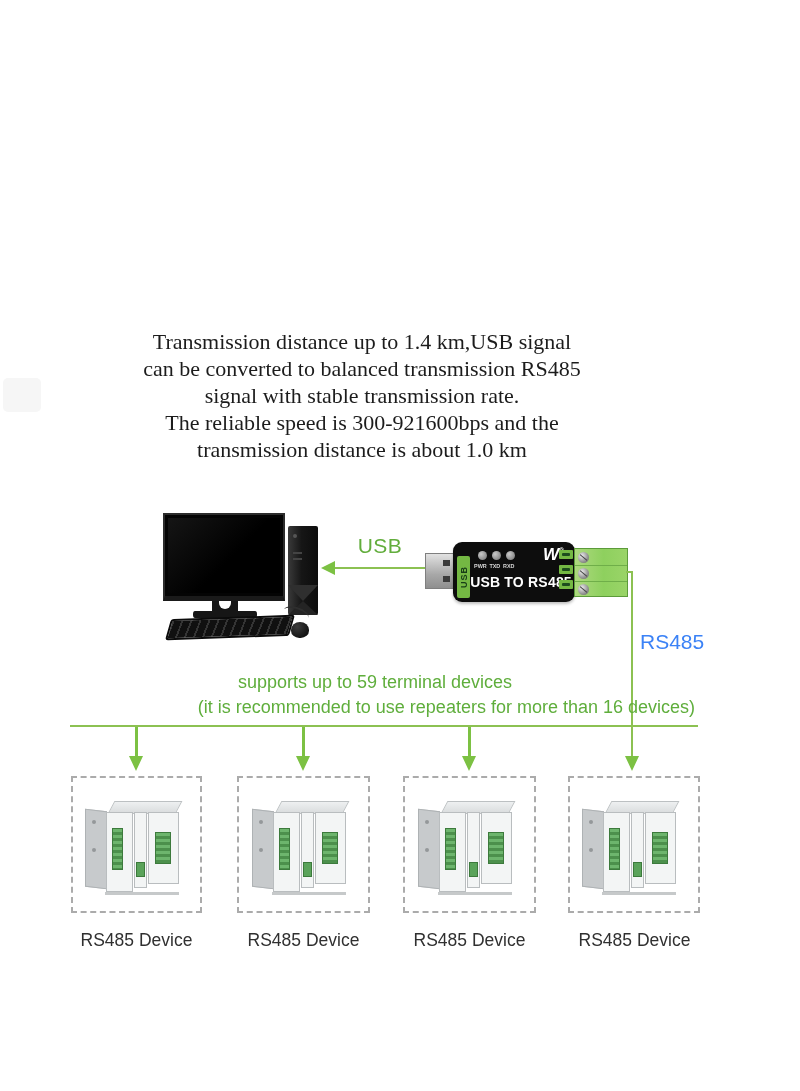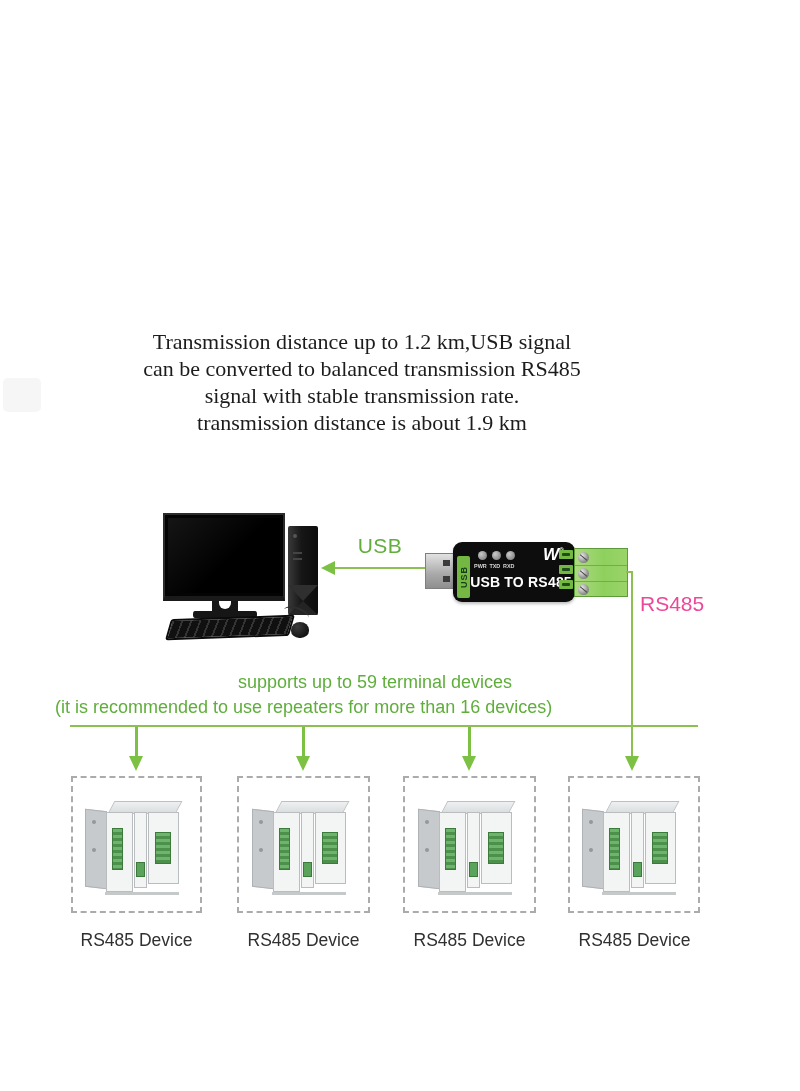--- a/index.html
+++ b/index.html
@@ -41,24 +41,24 @@
 
   
   .gline{background:#8cc152;}
   #usb-arrow-line{left:334px;top:567px;width:94px;height:2px;}
   #usb-arrow-head{left:321px;top:561px;width:0;height:0;
        border-top:7px solid transparent;border-bottom:7px solid transparent;border-right:14px solid #7cc143;}
   #usb-label{left:330px;top:534px;width:100px;text-align:center;
        font-size:21px;color:#62ad3c;letter-spacing:0.5px;}
   #rs485-stub{left:626px;top:571px;width:7px;height:2px;}
   #rs485-vline{left:631px;top:571px;width:2px;height:187px;}
-  #rs485-label{left:640px;top:592px;font-size:21px;color:#ec4899;}
+  #rs485-label{left:640px;top:630px;font-size:21px;color:#3b82f6;}
   #bus-line{left:70px;top:725px;width:628px;height:2px;}
   #note1{left:55px;top:672px;width:640px;text-align:center;font-size:18px;color:#5fae3c;}
-  #note2{left:55px;top:697px;width:640px;text-align:left;font-size:18px;color:#5fae3c;}
+  #note2{left:55px;top:697px;width:640px;text-align:right;font-size:18px;color:#5fae3c;}
   .drop-stem{width:3px;height:31px;background:#7cc143;position:absolute;top:727px;}
   .drop-head{position:absolute;top:756px;width:0;height:0;
        border-left:7px solid transparent;border-right:7px solid transparent;border-top:15px solid #7cc143;}
 
   
   #usb-connector{left:425px;top:553px;width:32px;height:36px;
        background:linear-gradient(180deg,#e2e2e2,#a8a8a8 60%,#8f8f8f);border:1px solid #7f7f7f;box-sizing:border-box;}
   #usb-connector .s1,#usb-connector .s2{position:absolute;right:6px;width:7px;height:6px;background:#3c3c3c;}
   #usb-connector .s1{top:6px;} #usb-connector .s2{top:22px;}
   #adapter-body{left:453px;top:542px;width:122px;height:60px;background:#0d0d0d;border-radius:9px;
@@ -107,24 +107,25 @@
   .dev-label{position:absolute;top:930px;height:24px;font-size:17.5px;color:#303030;text-align:center;}
 </style>
 </head>
 <body>
 
 <div id="page">
 
   <div id="watermark" class="abs"></div>
 
   <div id="intro" class="abs">
-    <div>Transmission distance up to 1.2 km,USB signal</div>
+    <div>Transmission distance up to 1.4 km,USB signal</div>
     <div>can be converted to balanced transmission RS485</div>
     <div>signal with stable transmission rate.</div>
-    <div>transmission distance is about 1.9 km</div>
+    <div>The reliable speed is 300-921600bps and the</div>
+    <div>transmission distance is about 1.0 km</div>
   </div>
 
   <div id="monitor" class="abs">
     <div class="screen"></div>
   </div>
   <div id="stand-neck" class="abs"></div>
   <div id="stand-hole" class="abs"></div>
   <div id="stand-base" class="abs"></div>
   <div id="tower" class="abs">
     <div class="btn"></div>

